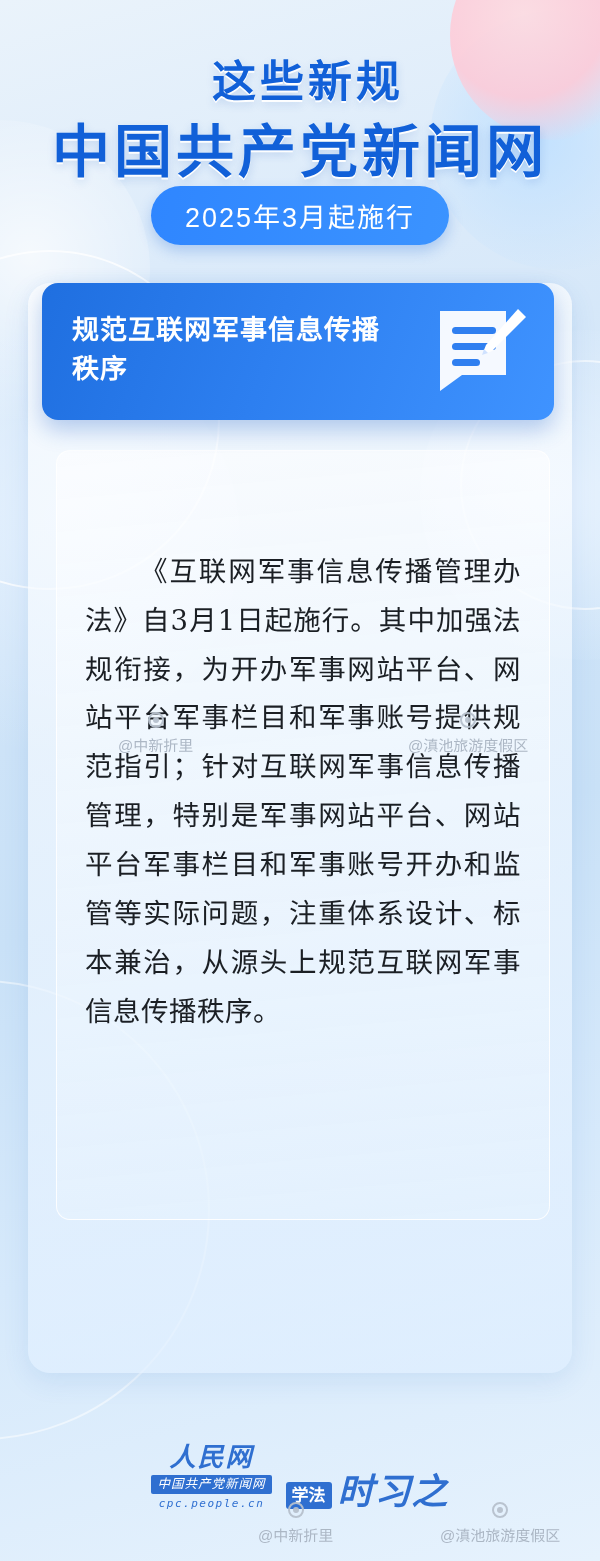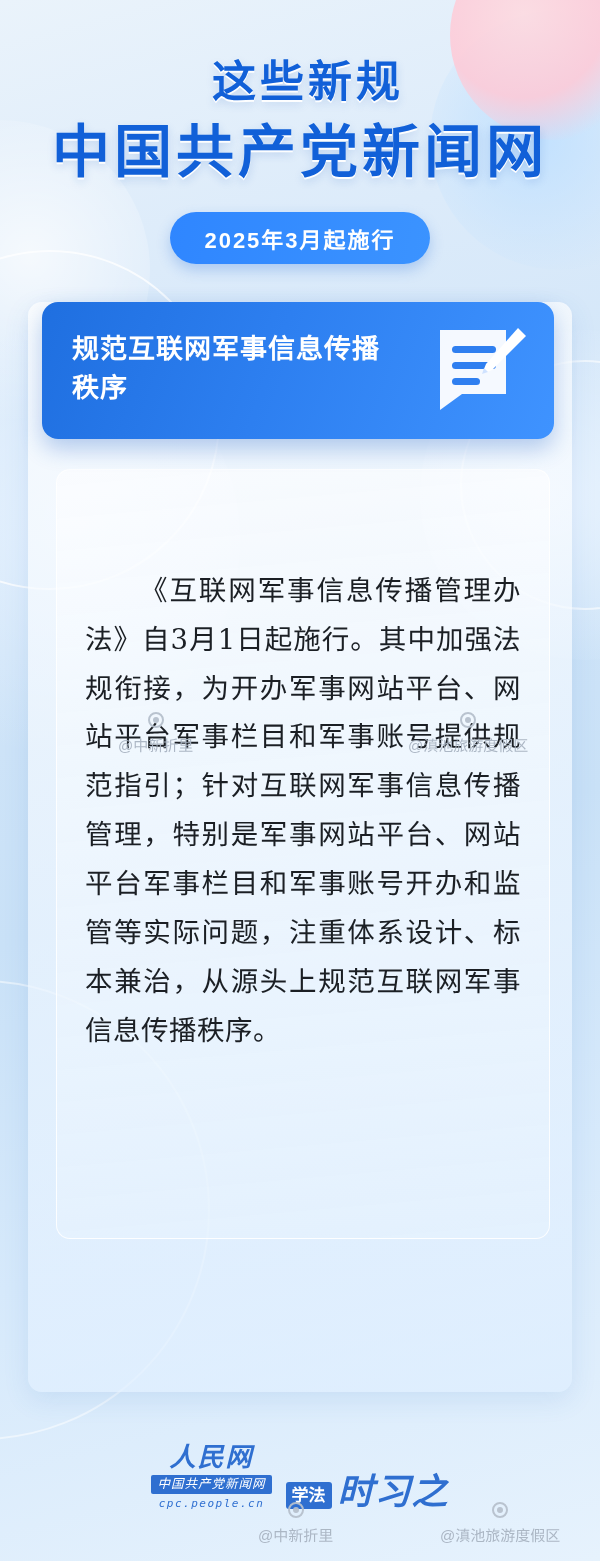--- a/index.html
+++ b/index.html
@@ -60,37 +60,36 @@
     font-weight: 700;
     color: #1160d8;
     letter-spacing: 4px;
     line-height: 1.18;
     text-shadow: 0 2px 0 rgba(255,255,255,.95), 0 4px 10px rgba(30,90,190,.18);
   }
   .title-line.l1 { font-size: 44px; margin-left: 16px; }
   .title-line.l2 { font-size: 58px; margin-top: 10px; }
   .subtitle-pill {
     display: inline-block;
-    margin-top: 26px;
     padding: 10px 34px;
     border-radius: 30px;
     background: #2f86ff;
     background: linear-gradient(100deg, #2f86ff 0%, #3b93ff 100%);
     color: #ffffff;
-    font-size: 22px;
-    font-weight: 700;
+    font-size: 27px;
+    font-weight: 400;
     letter-spacing: 2px;
     box-shadow: 0 6px 14px rgba(40,110,220,.28);
   }
 
   
   .card {
     position: relative;
     margin: 68px 28px 0 28px;
-    border-radius: 14px;
+    border-radius: 22px;
     background: linear-gradient(170deg, rgba(255,255,255,.72) 0%, rgba(222,238,255,.72) 100%);
     box-shadow: 0 8px 26px rgba(60,120,200,.12);
     padding: 0 0 26px 0;
     min-height: 1090px;
   }
   .banner {
     position: relative;
     margin: -30px 18px 0 14px;
     border-radius: 16px;
     background: linear-gradient(110deg, #1f6fe0 0%, #2d7ff0 45%, #3f93ff 100%);

